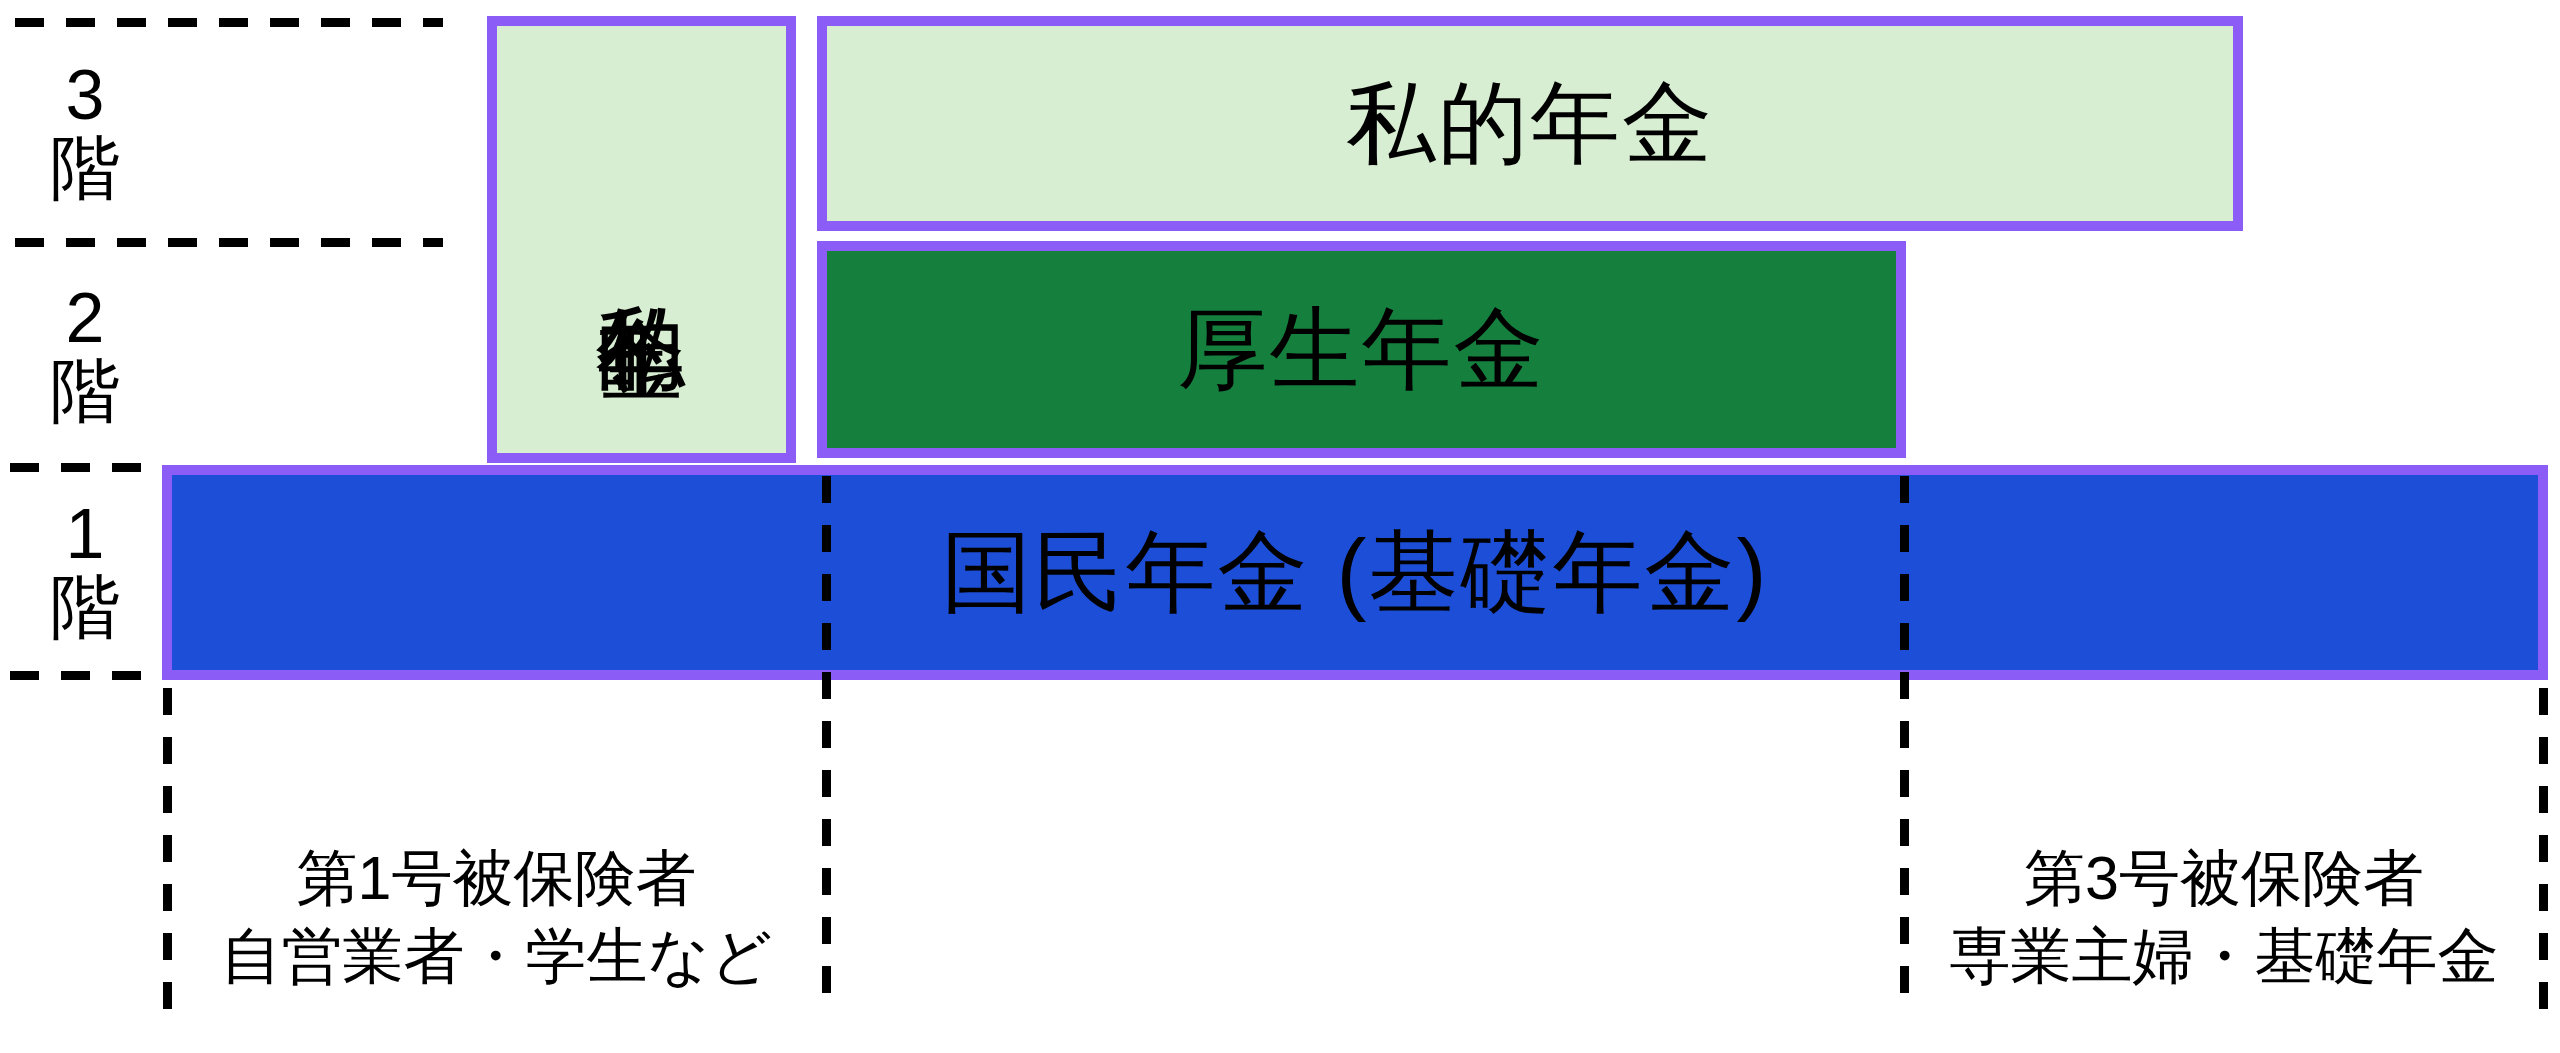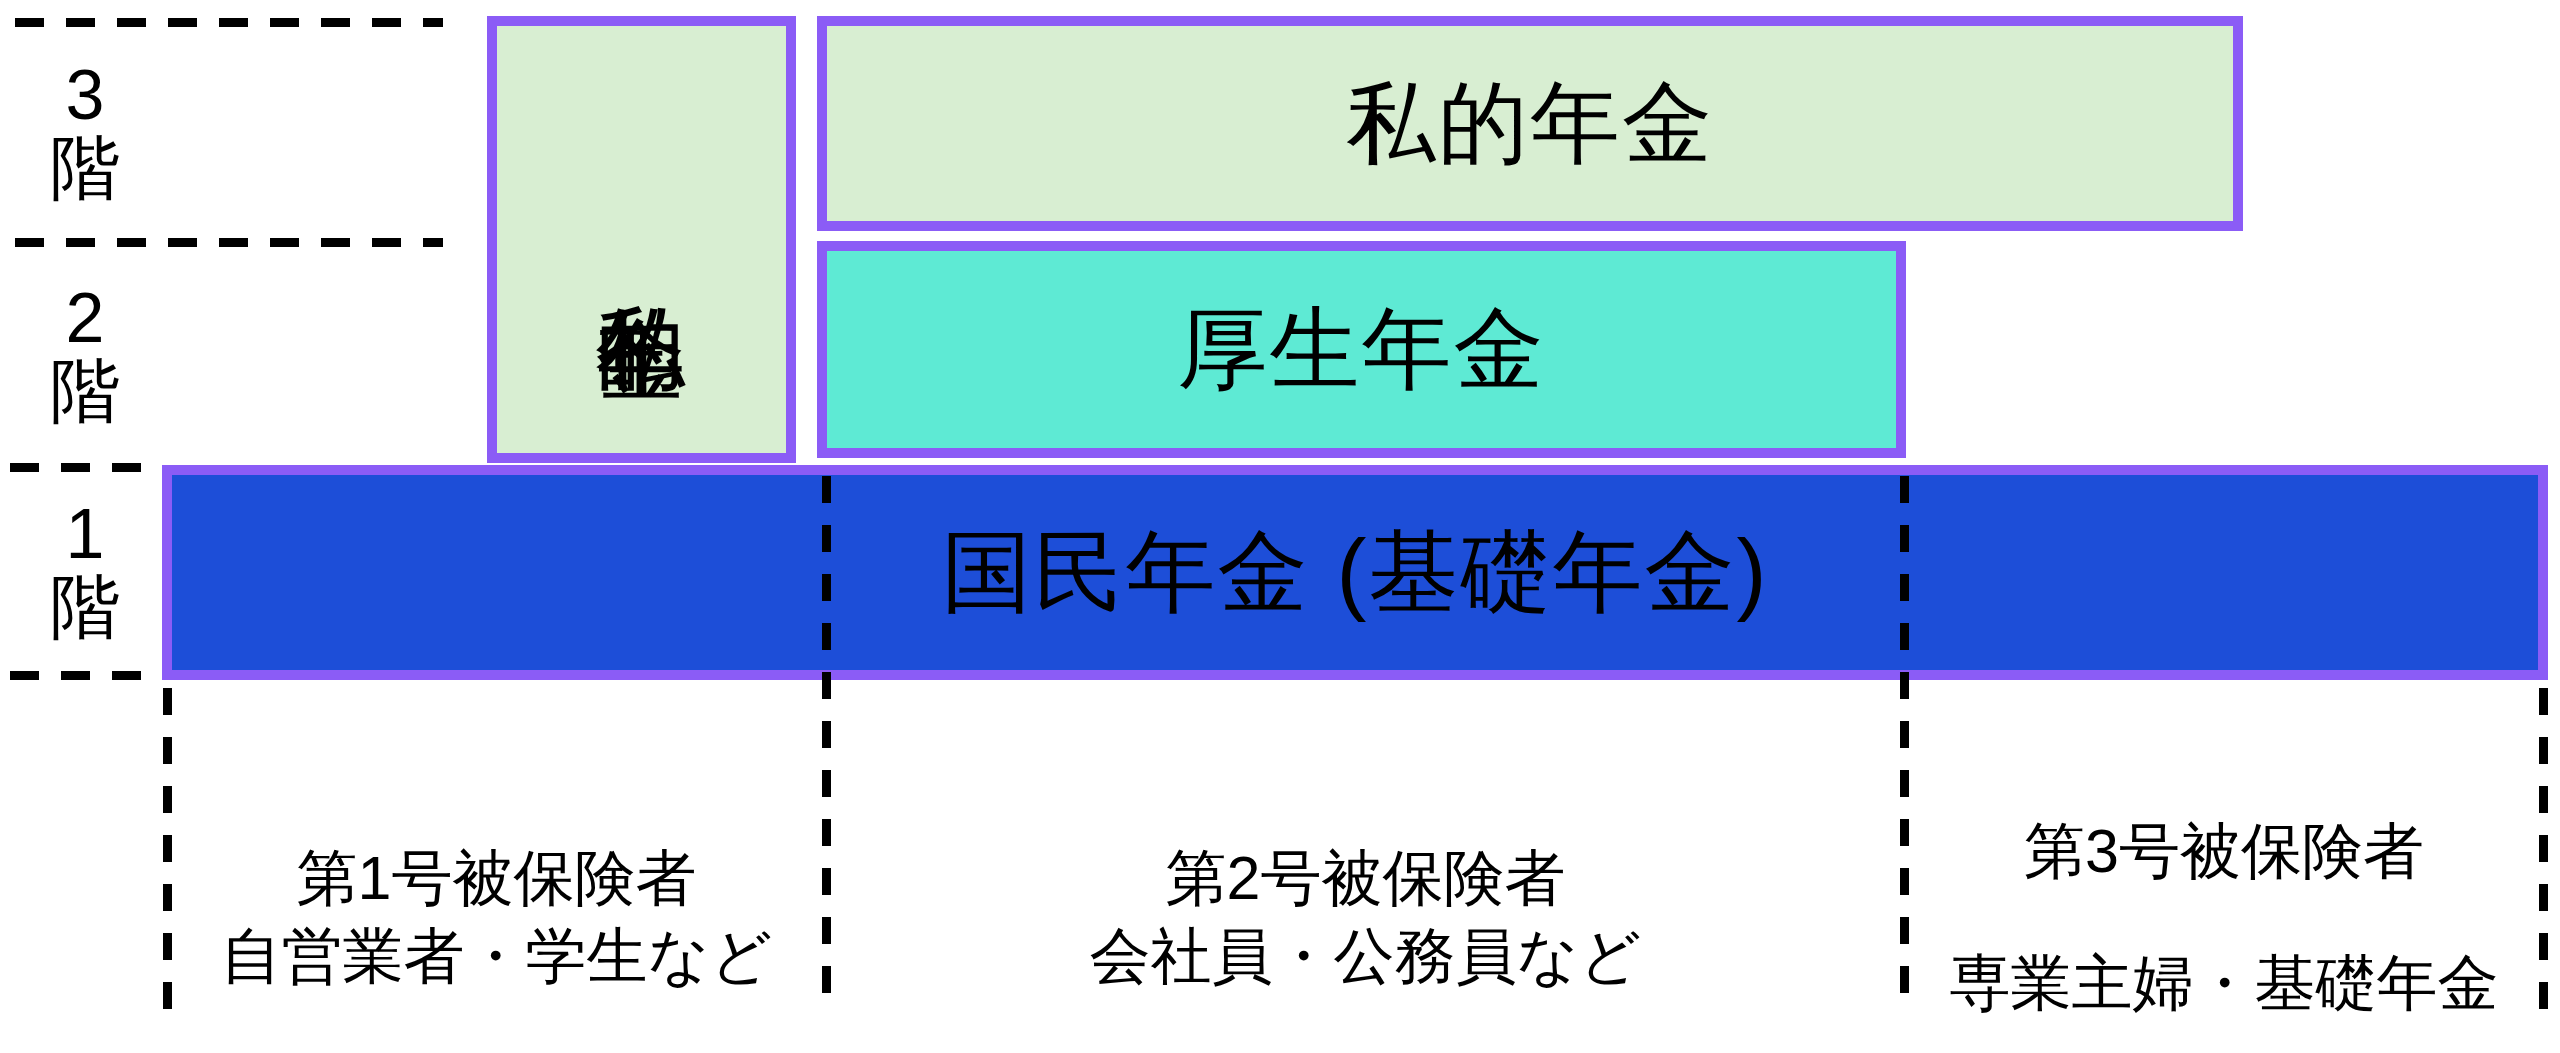--- a/index.html
+++ b/index.html
@@ -74,21 +74,21 @@
     flex-direction: column;
     align-items: center;
     justify-content: center;
     text-align: center;
     font-size: 61px;
     line-height: 1.28;
     white-space: nowrap;
   }
   .cat-1 { left: 171px;  width: 651px;  }
   .cat-2 { left: 831px;  width: 1069px; }
-  .cat-3 { left: 1909px; width: 630px; justify-content: space-between;  }
+  .cat-3 { left: 1909px; width: 630px;  }
 </style>
 </head>
 <body>
 
 <div class="canvas">
 
   <div class="dash-h" style="left:15px;  top:18px;  width:428px;"></div>
   <div class="dash-h" style="left:15px;  top:238px; width:428px;"></div>
   <div class="dash-h" style="left:10px;  top:463px; width:148px;"></div>
   <div class="dash-h" style="left:10px;  top:671px; width:148px;"></div>
@@ -103,35 +103,31 @@
   </div>
   <div class="floor floor-1">
     <span>1</span>
     <span>階</span>
   </div>
 
   <div class="pbox box-private-v" style="background:#d8eed2;">私的年金</div>
 
   <div class="pbox box-private-h" style="background:#d8eed2;">私的年金</div>
 
-  <div class="pbox box-kosei" style="background:#5eead4;">厚生年金</div>
+  <div class="pbox box-kosei" style="background:#15803d;">厚生年金</div>
 
   <div class="pbox box-kokumin" style="background:#1d4ed8;">国民年金 (基礎年金)</div>
 
   <div class="dash-v" style="left:163px;  top:688px; height:322px;"></div>
   <div class="dash-v" style="left:822px;  top:476px; height:534px;"></div>
   <div class="dash-v" style="left:1900px; top:476px; height:534px;"></div>
   <div class="dash-v" style="left:2539px; top:688px; height:322px;"></div>
 
   <div class="category cat-1">
     <div>第1号被保険者</div>
     <div>自営業者・学生など</div>
   </div>
-  <div class="category cat-2">
-    <div>第2号被保険者</div>
-    <div>会社員・公務員など</div>
-  </div>
   <div class="category cat-3">
     <div>第3号被保険者</div>
     <div>専業主婦・基礎年金</div>
   </div>
 
 </div>
 
 </body></html>

